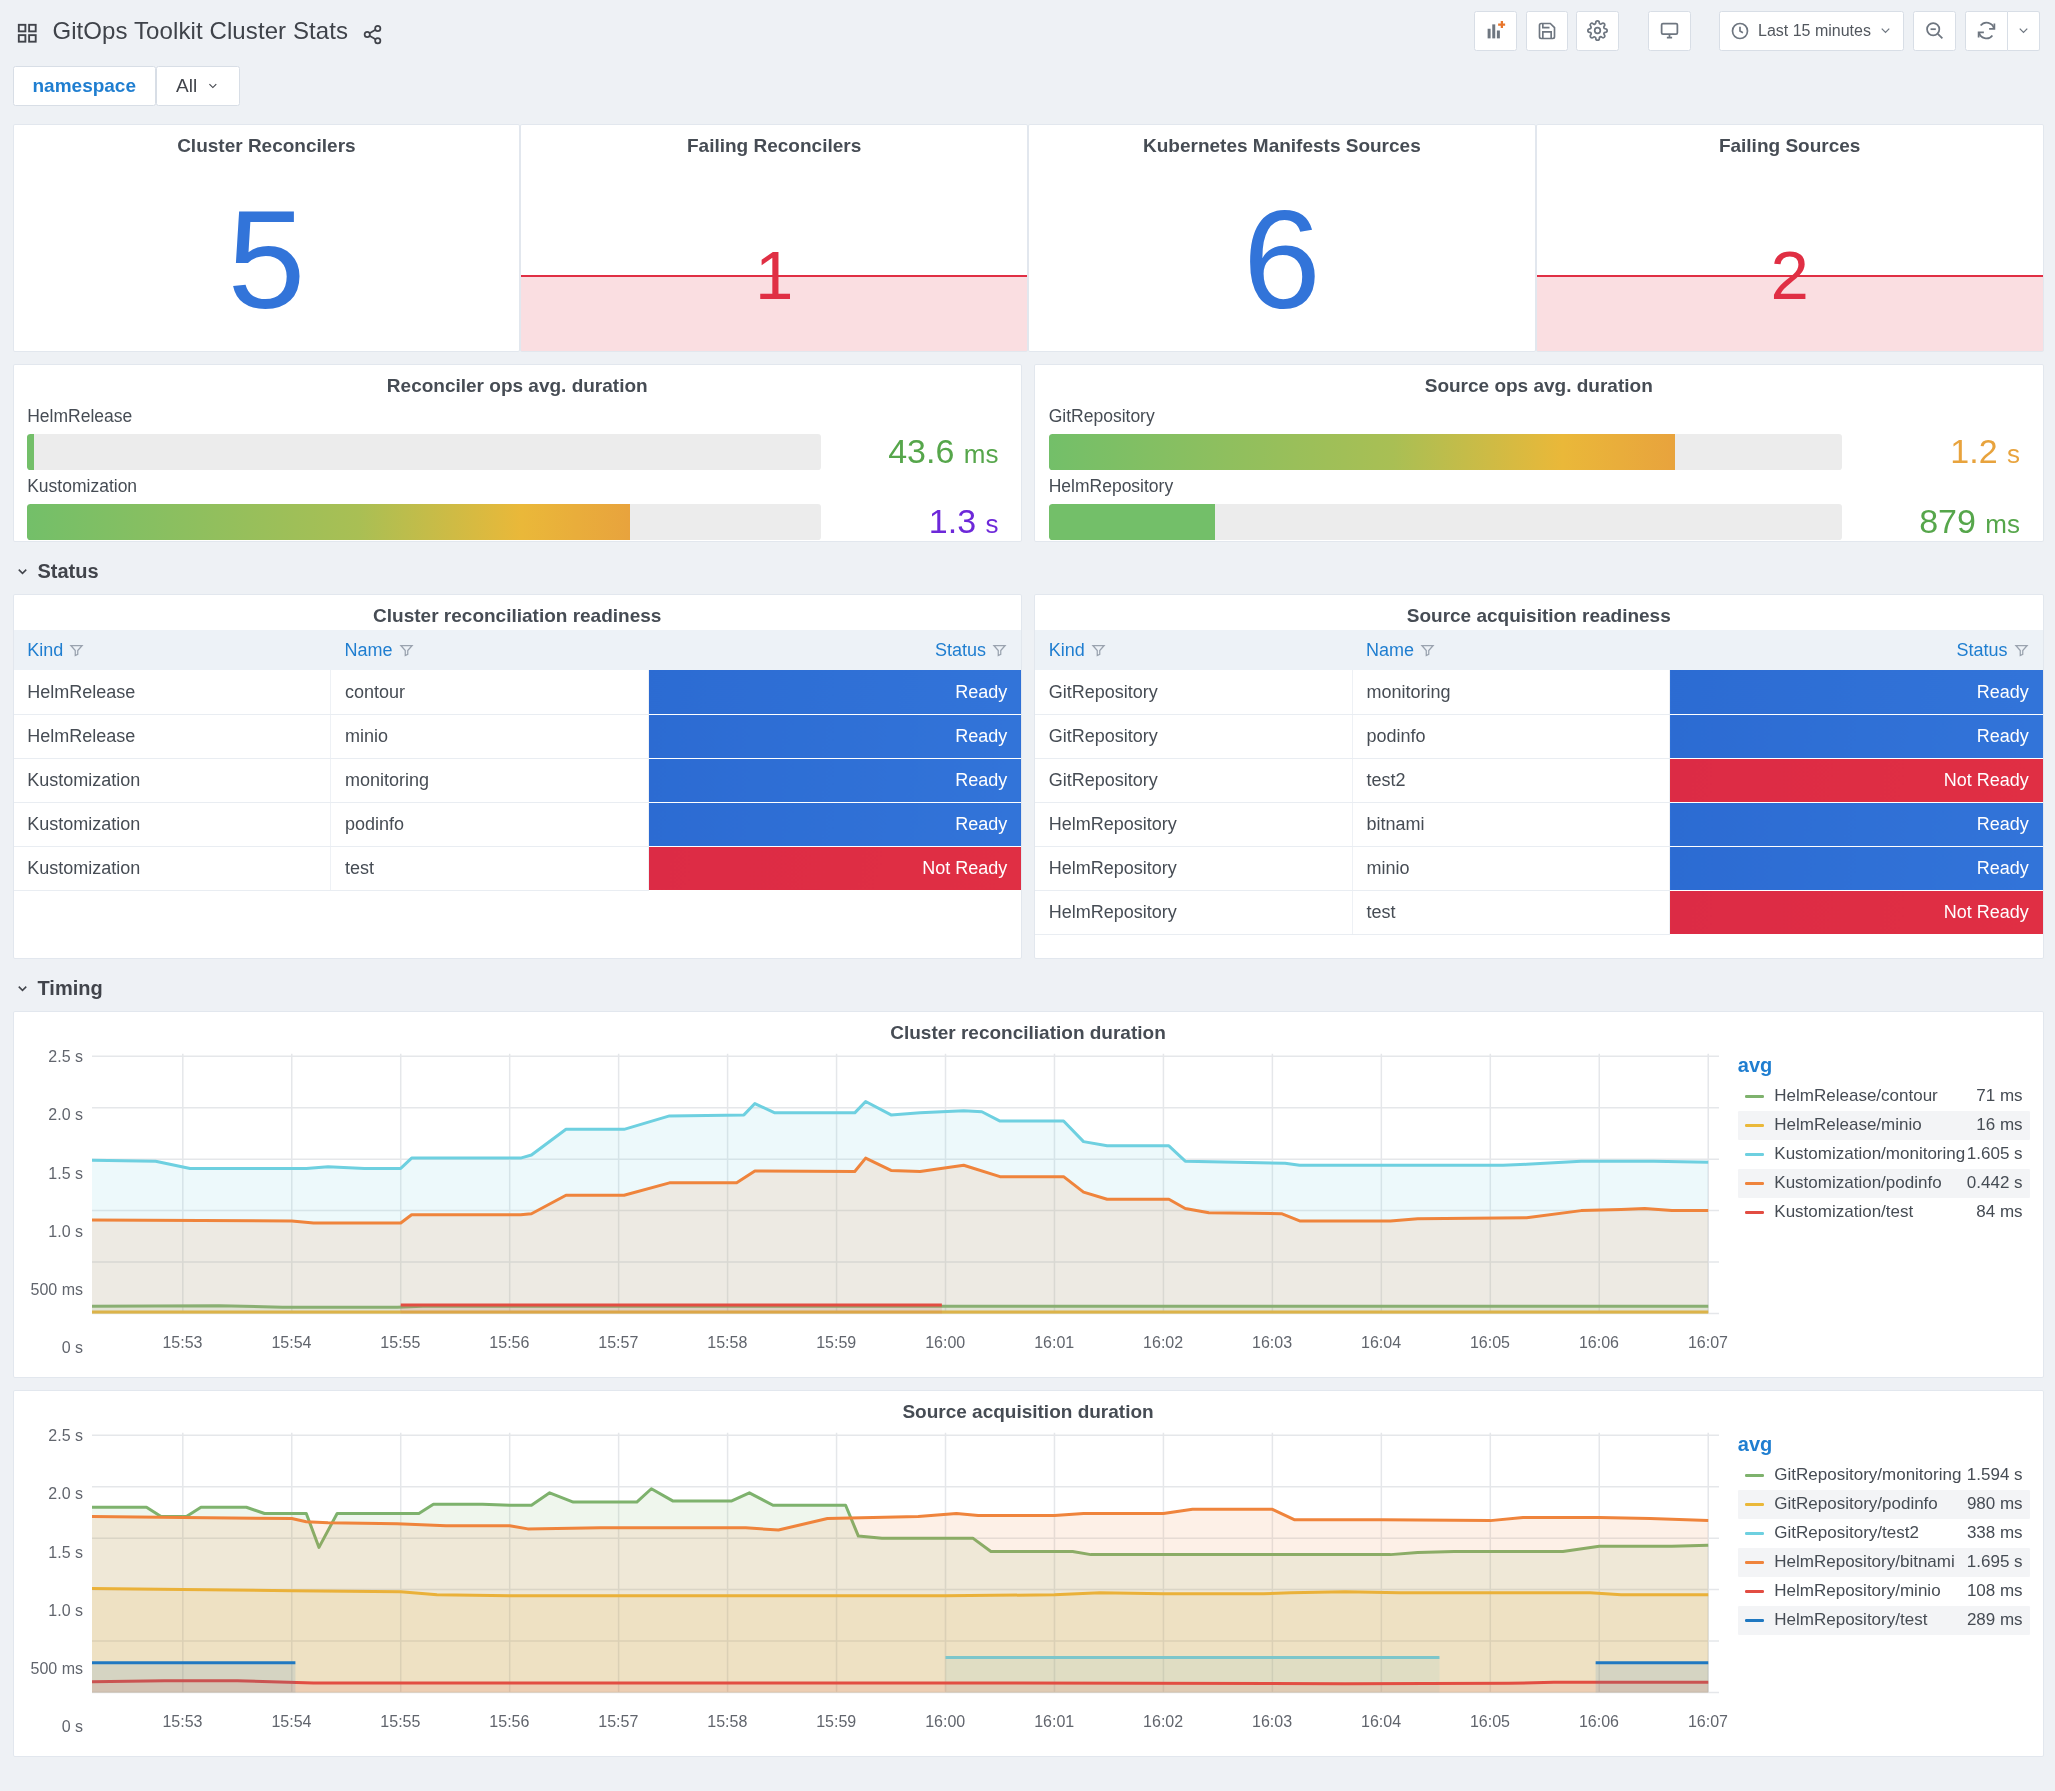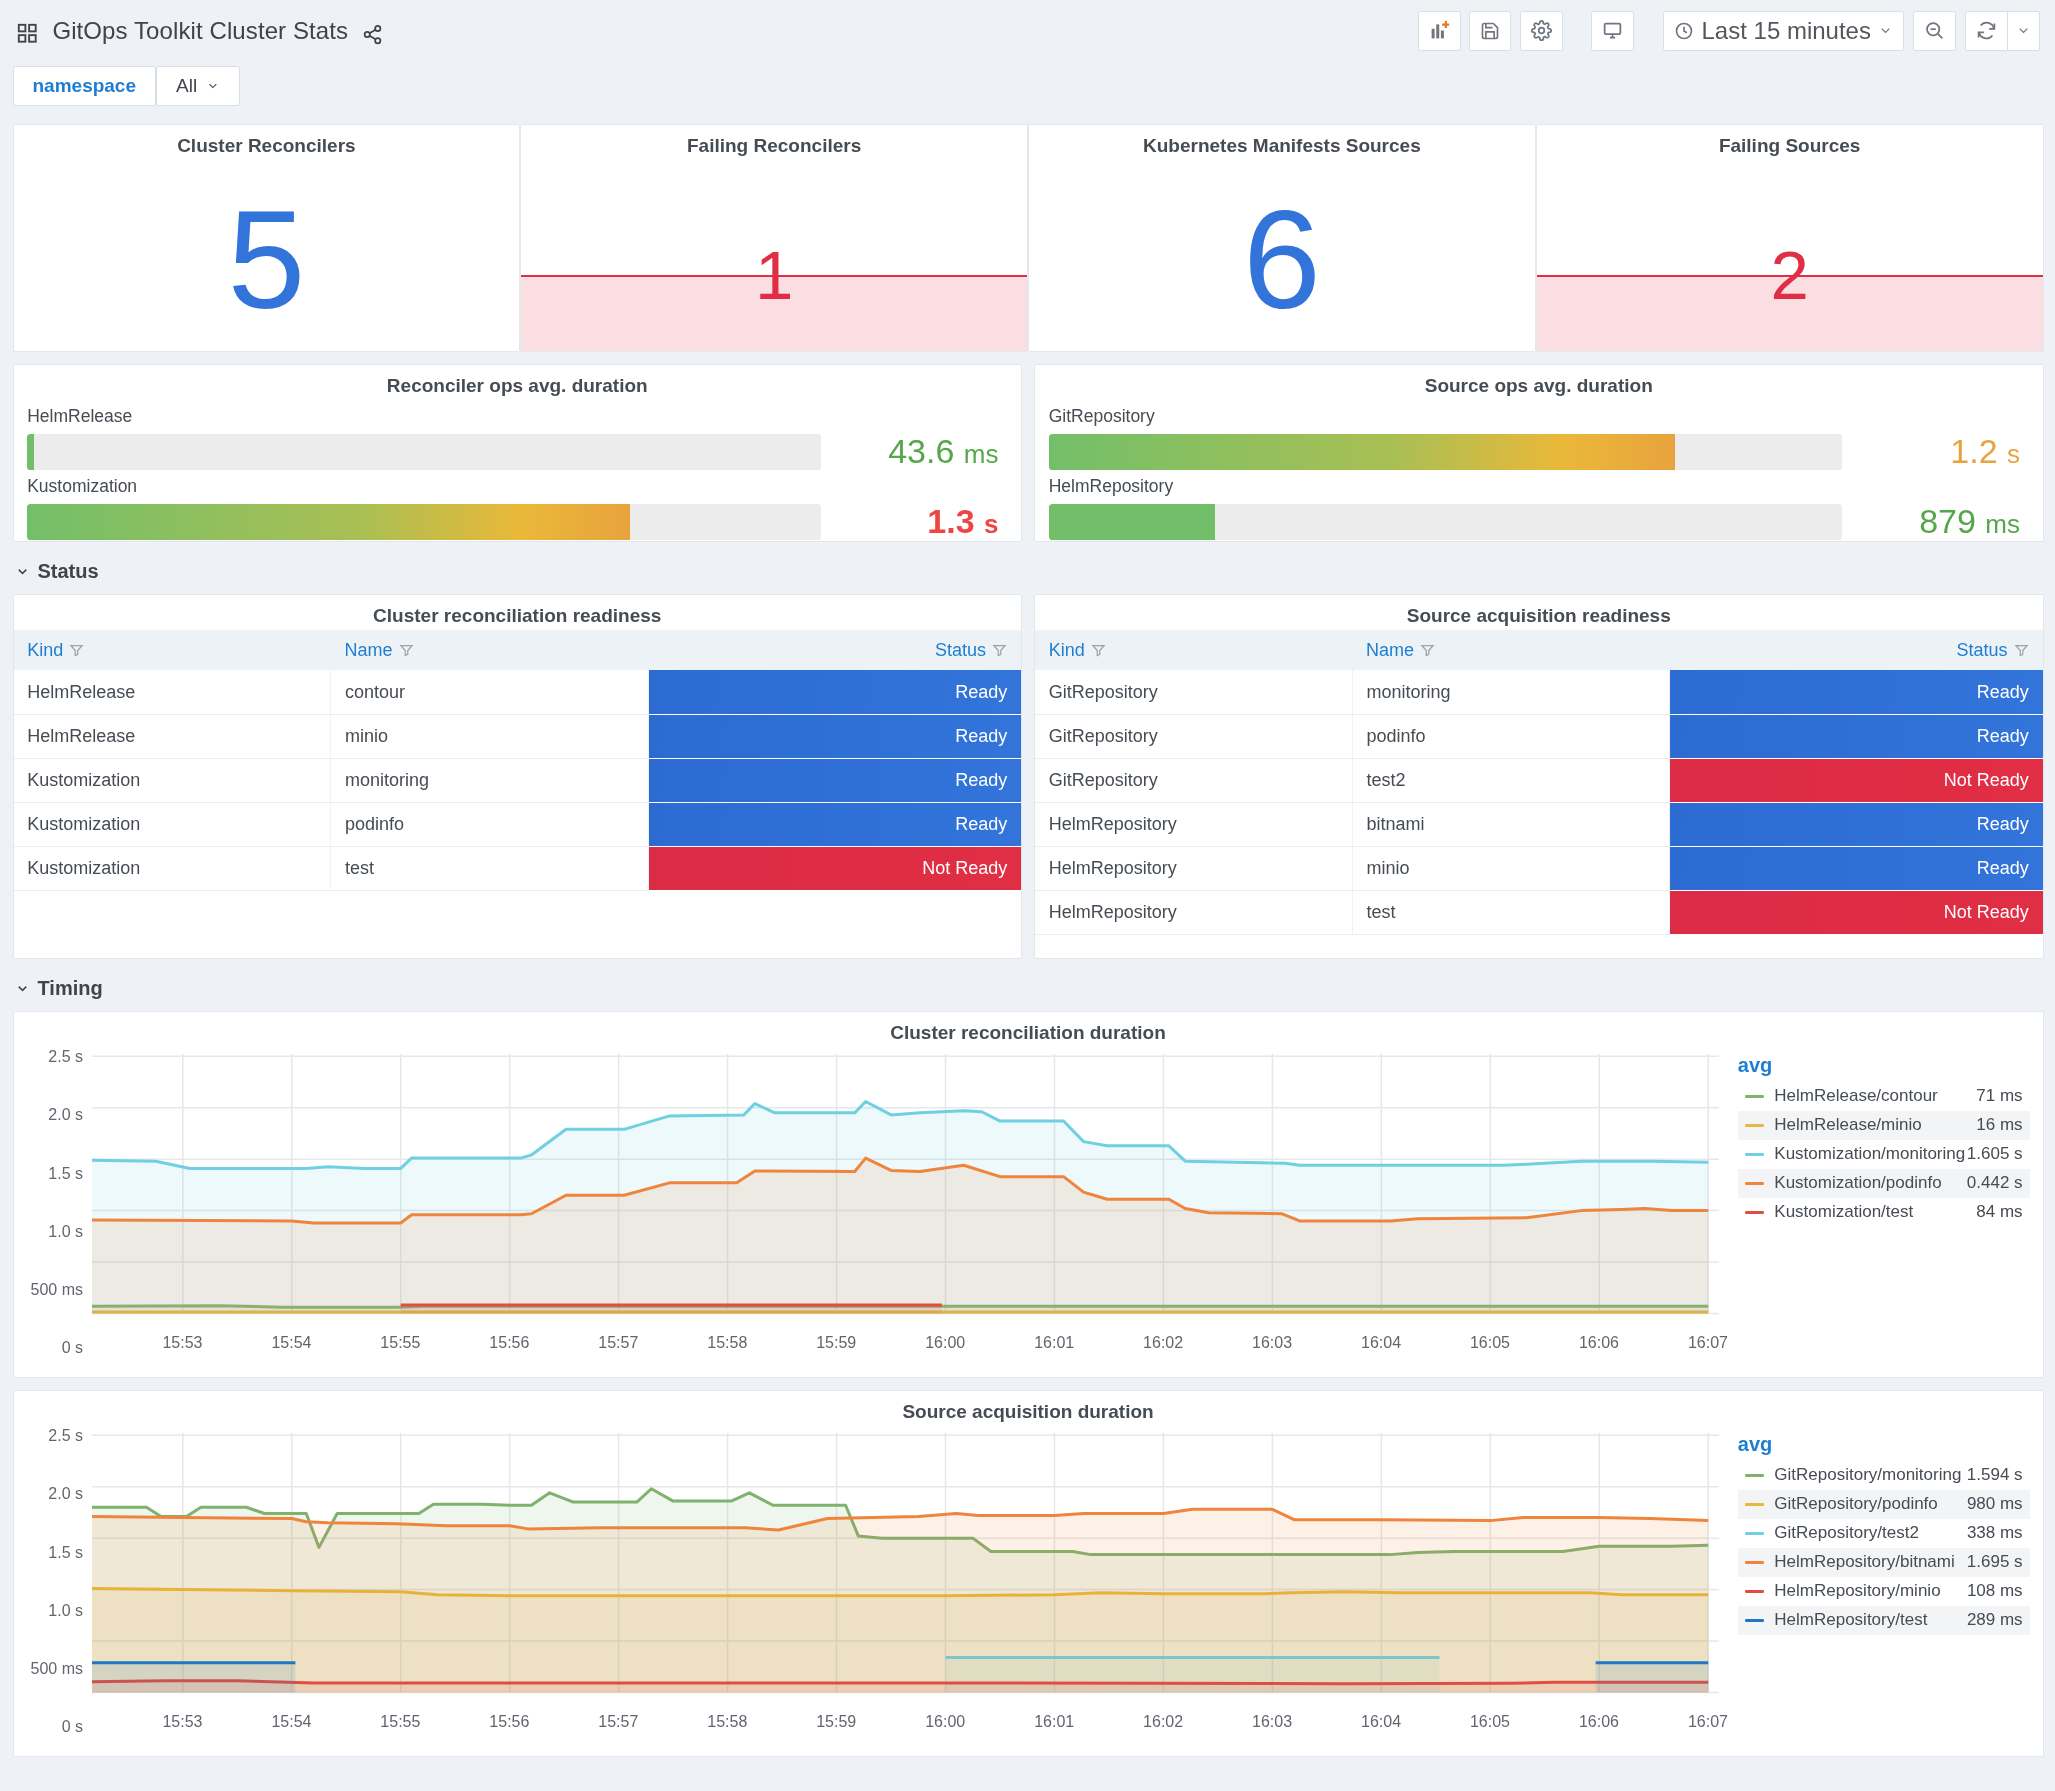--- a/index.html
+++ b/index.html
@@ -11,21 +11,21 @@
   .title-group { display:flex; align-items:flex-end; gap:13.7px; }
   .title-group h1 { font-size:24px; font-weight:500; color:#3f434a; letter-spacing:0.1px; }
   .icon { display:inline-flex; align-items:center; justify-content:center; }
   .toolbar { display:flex; align-items:center; gap:8.7px; }
   .tb-btn { height:40px; min-width:41px; background:#fff; border:0.6px solid #d8dee6; border-radius:2.5px;
             display:flex; align-items:center; justify-content:center; gap:7.5px; padding:0 10px; cursor:pointer; color:#6e7680; }
   .tb-btn svg { display:block; }
   .tb-group { display:flex; }
   .tb-group .tb-btn:first-child { border-radius:2.5px 0 0 2.5px; }
   .tb-group .tb-btn:last-child { border-radius:0 2.5px 2.5px 0; border-left:none; min-width:32px; padding:0 6.2px; }
-  .time-label { font-size:24px; color:#52575e; }
+  .time-label { font-size:16px; color:#52575e; }
   .tb-gap { width:11.2px; }
 
   
   .variables { display:flex; padding:11.2px 0 3.7px 0; }
   .var-chip { height:40px; background:#fff; border:0.6px solid #d8dee6; border-radius:2.5px; display:flex; align-items:center; padding:0 19px; gap:8.7px; cursor:pointer; }
   .var-chip .var-label { color:#1f7ed0; font-weight:700; font-size:19px; }
   .var-chip .var-value { color:#41444b; font-size:19px; font-weight:500; }
 
   
   .panel { background:#fff; border:0.6px solid #e2e7ee; border-radius:1.9px; position:relative; }
@@ -238,21 +238,21 @@
               </div>
               <div class="g-value" style="color: rgb(86, 166, 75);">43.6 <span class="unit">ms</span></div>
             </div>
           </div>
           <div class="gauge-row">
             <div class="g-label">Kustomization</div>
             <div class="g-line">
               <div class="g-track">
                 <div class="g-fill gradient" style="width: 76%;"></div>
               </div>
-              <div class="g-value" style="color: #ef4444; font-weight: bold;">1.3 <span class="unit">s</span></div>
+              <div class="g-value" style="color: #6d28d9;">1.3 <span class="unit">s</span></div>
             </div>
           </div>
         </div>
     </section>
     <section class="panel gauge-panel">
       <h2 class="panel-title">Source ops avg. duration</h2>
       <div class="gauge-rows">
           <div class="gauge-row">
             <div class="g-label">GitRepository</div>
             <div class="g-line">

